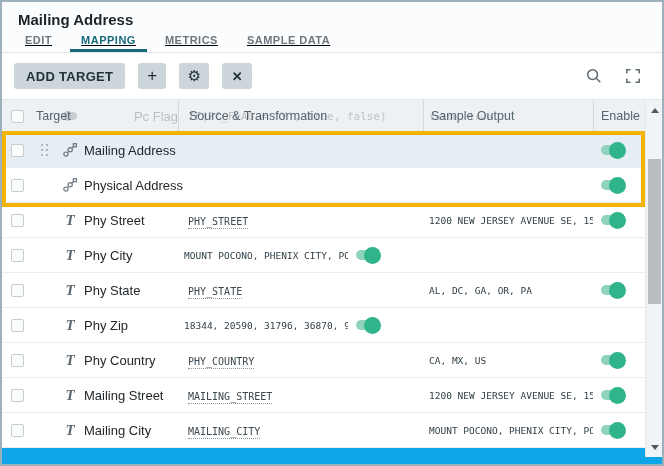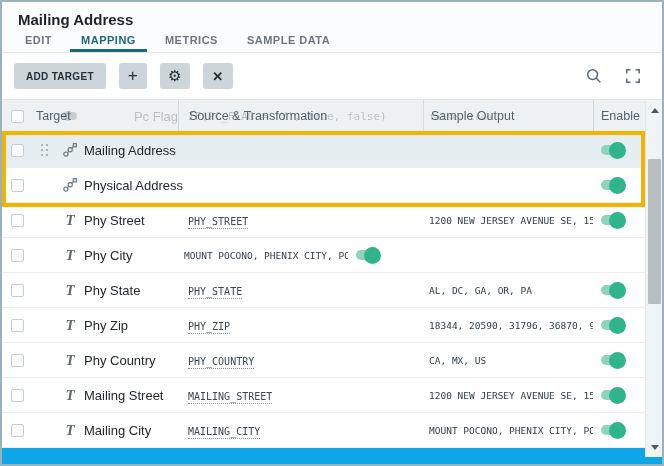--- a/index.html
+++ b/index.html
@@ -4,28 +4,28 @@
 <style>
   * { box-sizing: border-box; margin: 0; padding: 0; }
   html,body { width:664px; height:466px; }
   body { font-family:"Liberation Sans", sans-serif; background:#e9edf0; position:relative; }
   .app { position:absolute; inset:0; background:#0ea5e9; border:2px solid #9db1bb; overflow:hidden; }
 
   
   .topband { background:#fbfcfd; }
   .titlebar { padding:9px 16px 4px; }
   .title { font-size:15px; font-weight:bold; color:#1d2429; }
-  .tabs { display:flex; align-items:flex-end; padding-left:12px; border-bottom:1px solid #e3e7ea; height:21px; }
+  .tabs { display:flex; align-items:flex-end; padding-left:12px; border-bottom:1px solid #e3e7ea; height:21px;text-decoration:underline; }
   .tab { font-size:11px; font-weight:bold; letter-spacing:.5px; color:#6d767c; padding:0 11px 6px; margin-right:7px; cursor:pointer; }
   .tab.active { color:#19687c; padding-bottom:3px; border-bottom:3px solid #19687c; }
 
   
   .toolbar { height:47px; display:flex; align-items:center; padding:0 12px; border-bottom:1px solid #e0e6e9; background:#fff; }
   .btn { background:#ccd5da; border:none; border-radius:3px; height:26px; display:flex; align-items:center; justify-content:center; color:#22313a; cursor:pointer; }
-  .btn-add { font-size:10px; font-weight:bold; letter-spacing:.3px; padding:0 12px; }
+  .btn-add { font-size:13px; font-weight:bold; letter-spacing:.3px; padding:0 12px; }
   .btn-sq { width:30px; margin-left:13px; }
   .btn-plus { font-size:17px; font-weight:400; width:28px; }
   .btn-gear { font-size:15px; }
   .btn-x { font-size:13px; font-weight:bold; }
   .toolbar-right { margin-left:auto; display:flex; align-items:center; gap:24px; padding-right:10px; }
   .tool-icon { cursor:pointer; display:flex; }
 
   
   .table-wrap { position:relative; display:flex; height:357px; }
   .tcontent { position:relative; width:643px; }
@@ -268,21 +268,20 @@
               <span class="checkbox"></span>
             </span>
     <span class="cell-drag">
               <span class="drag-dots" style="visibility: hidden;"></span>
             </span>
     <span class="cell-icon">
 
       <span class="ticon">T</span>
     </span>
     <span class="cell-target target-label">Phy Zip</span>
-    <span class="cell-source"><span class="mono source-link">PHY_ZIP</span></span>
     <span class="cell-sample mono sample-text">18344, 20590, 31796, 36870, 9</span>
     <span class="cell-enable">
               <span class="toggle on">
                 <span class="knob"></span>
               </span>
             </span>
   </div>
           <div class="row">
     <span class="cell-cb">
               <span class="checkbox"></span>

